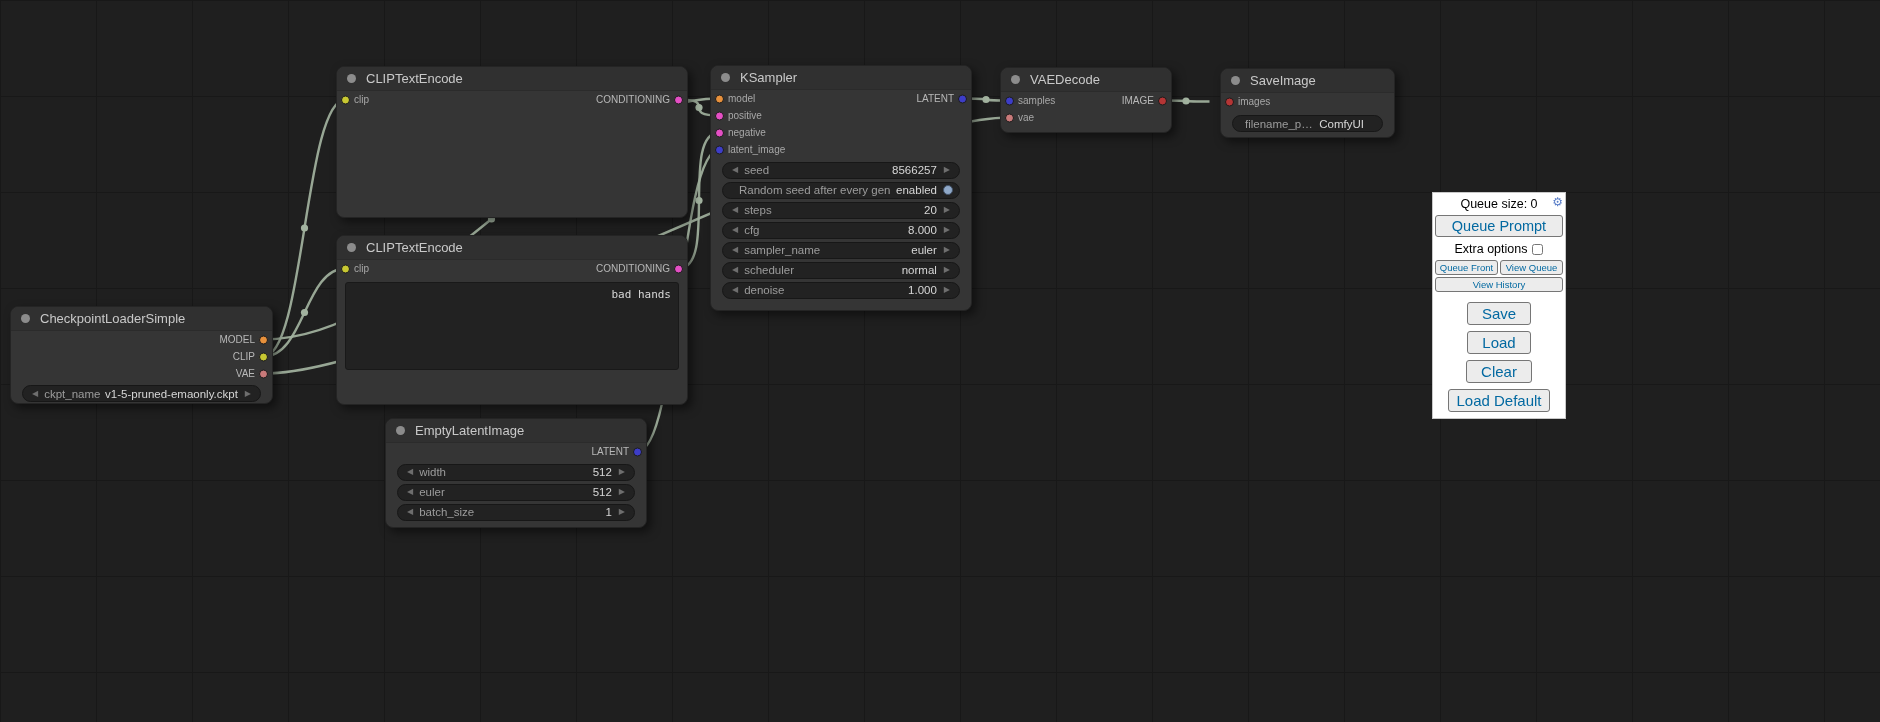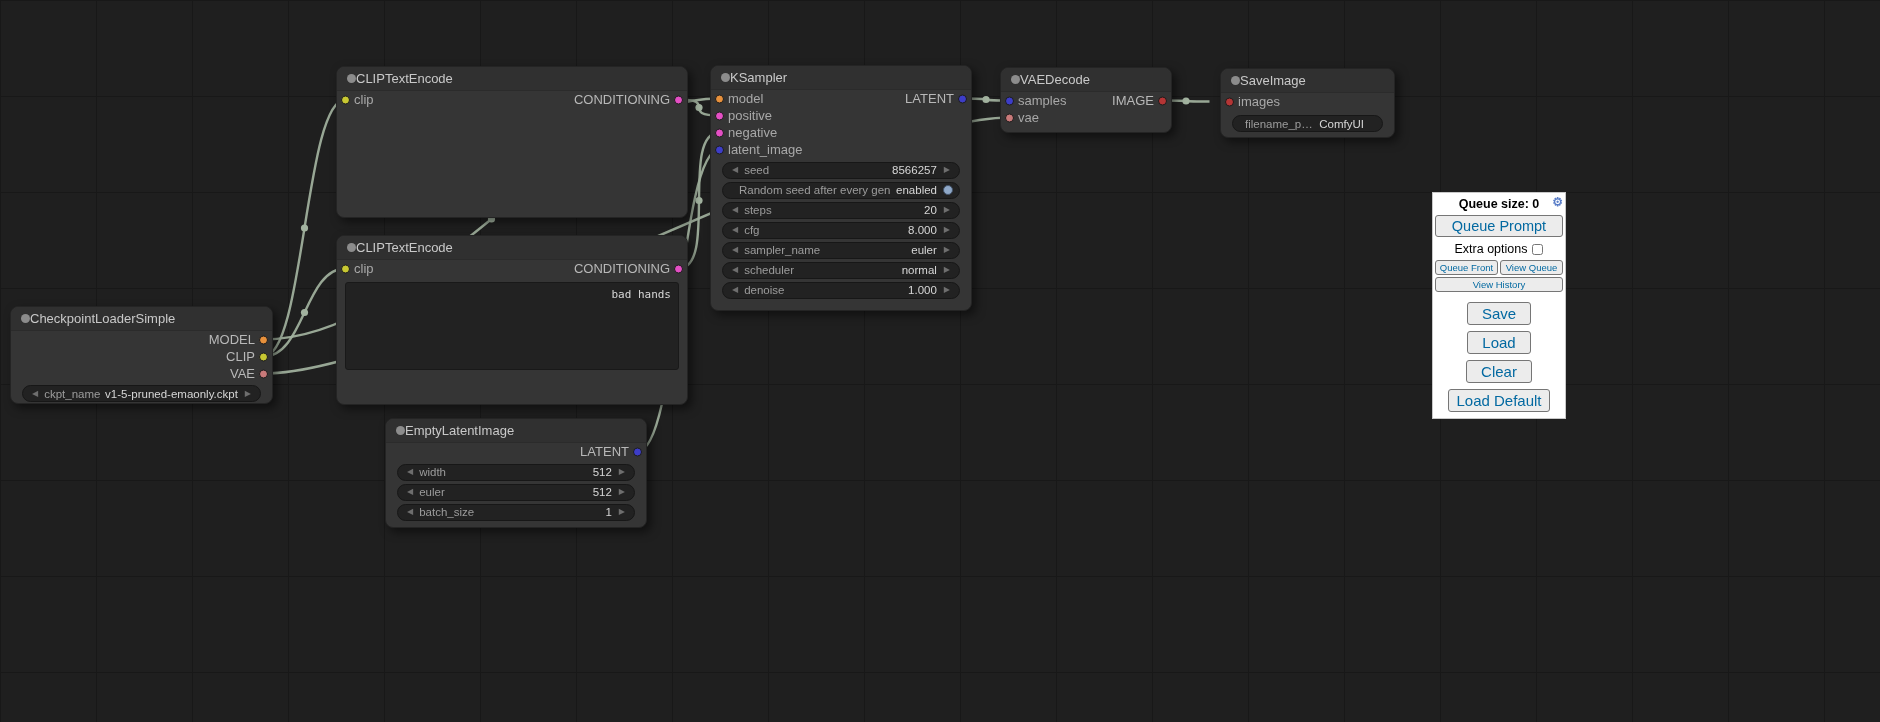--- a/index.html
+++ b/index.html
@@ -17,29 +17,29 @@
   #link-svg{ position:absolute; left:0; top:0; z-index:1; }
 
   
   .node{
     position:absolute; z-index:2;
     background:#353535; border:1px solid #242424; border-radius:8px;
     box-shadow:4px 4px 10px rgba(0,0,0,.5);
     color:#aaa;
   }
   .node-title{
-    height:24px; display:flex; align-items:center; gap:0;
+    height:24px; display:flex; align-items:center; gap:10px;
     padding:0 10px; background:#303030; border-radius:8px 8px 0 0;
     border-bottom:1px solid #2b2b2b;
   }
   .title-dot{ width:9px; height:9px; border-radius:50%; background:#8c8c8c; flex:0 0 auto; }
   .title-text{ font-size:13px; color:#c9c9c9; white-space:nowrap; }
 
   .ports{ position:relative; }
-  .port-row{ position:relative; height:17px; display:flex; align-items:center; font-size:13px; color:#a8a8a8; }
+  .port-row{ position:relative; height:17px; display:flex; align-items:center; font-size:10px; color:#a8a8a8; }
   .port-row.in{ padding-left:17px; }
   .port-row.out{ justify-content:flex-end; padding-right:17px; color:#b8b8b8; }
   .port-row.both{ padding:0 17px; }
   .port-row .spacer{ flex:1; }
   .port-dot{
     position:absolute; width:9px; height:9px; border-radius:50%;
     background:#888; border:1px solid #1c1c1c; top:50%; transform:translateY(-50%);
   }
   .port-dot.in-dot{ left:4px; }
   .port-dot.out-dot{ right:4px; }
@@ -64,21 +64,21 @@
     color:#d8d8d8; font:11px "DejaVu Sans Mono", monospace;
     padding:5px 7px; outline:none;
   }
 
   
   #menu{
     position:absolute; left:1432px; top:192px; width:134px; z-index:5;
     background:#ffffff; border:1px solid #c8c8c8; color:#000;
     padding:2px 2px 6px 2px; text-align:center;
   }
-  #menu .queue-size-row{ position:relative; font-size:12.5px; padding:2px 0 3px 0;font-weight:bold; }
+  #menu .queue-size-row{ position:relative; font-size:12.5px; padding:2px 0 3px 0; }
   #menu .gear{ position:absolute; right:0px; top:1px; font-size:12px; cursor:pointer; line-height:1; }
   #menu button{ font-family:inherit; background:#ececec; border:1px solid #767676; border-radius:3px; color:#0369a1; cursor:pointer; }
   #menu .btn-queue{ display:block; width:100%; font-size:14.5px; padding:2px 0; margin:1px 0 4px 0; }
   #menu .extra-row{ font-size:12.5px; display:flex; align-items:center; justify-content:center; gap:5px; padding:1px 0 4px 0; }
   #menu .extra-row input{ width:11px; height:11px; }
   #menu .pair-row{ display:flex; gap:2px; }
   #menu .pair-row button{ flex:1; font-size:9.5px; padding:1px 0; }
   #menu .btn-history{ display:block; width:100%; font-size:9.5px; padding:1px 16px; margin-top:2px; }
   #menu .btn-mid{ display:block; margin:6px auto 0 auto; font-size:15px; padding:2px 14px; }
   #menu .btn-mid.first{ margin-top:10px; }

